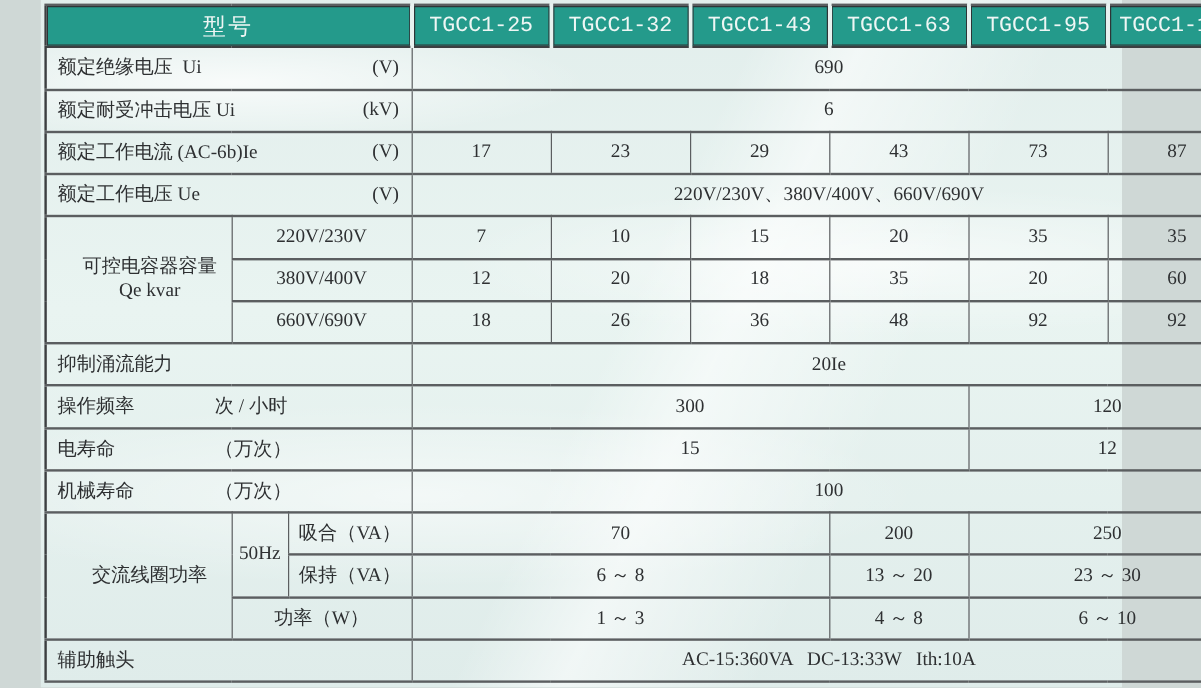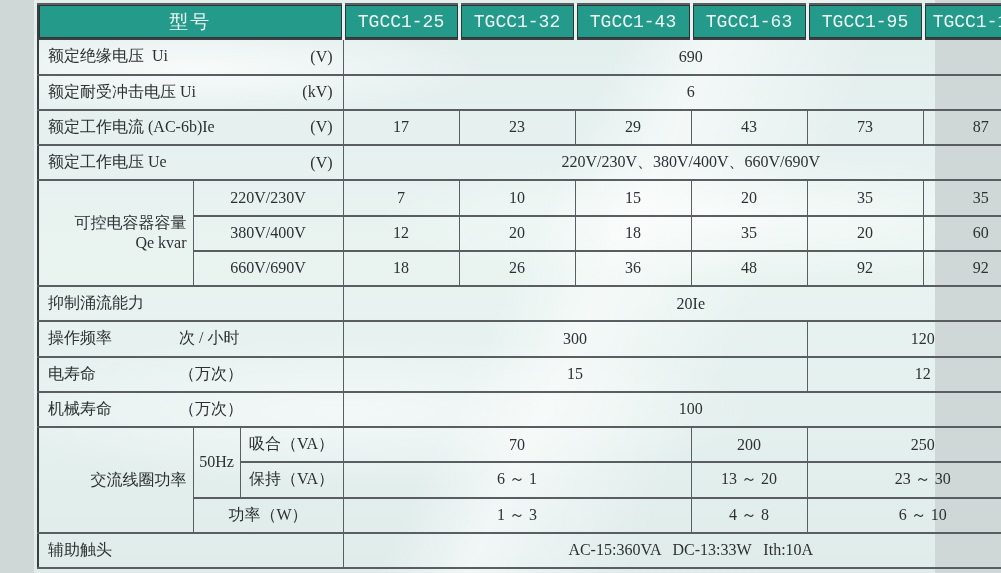--- a/index.html
+++ b/index.html
@@ -59,21 +59,21 @@
     display:flex;align-items:center;justify-content:space-between;
     padding:0 10px 0 9px;height:100%;white-space:pre;text-align:right;
   }
   .lbl .name{white-space:pre;}
   .lbl-mid{
     display:flex;align-items:center;justify-content:flex-start;
     padding:0 10px 0 9px;height:100%;
   }
   .lbl-mid .name{width:131px;white-space:pre;}
   .two-line{
-    padding:0 6px 0 24px;line-height:1.25;text-align:right;
+    padding:0 6px 0 24px;line-height:1.25;text-align:center;
   }
   tr{height:35px;}
 </style>
 </head>
 <body>
 
 <div class="page">
 <table class="spec">
   <colgroup>
     <col style="width:155px">
@@ -228,21 +228,21 @@
     </td>
     <td class="center" rowspan="2">50Hz</td>
     <td class="center">吸合（VA）</td>
     <td class="center" colspan="3">70</td>
     <td class="center">200</td>
     <td class="center" colspan="2">250</td>
   </tr>
 
   <tr>
     <td class="center">保持（VA）</td>
-    <td class="center" colspan="3">6 ～ 1</td>
+    <td class="center" colspan="3">6 ～ 8</td>
     <td class="center">13 ～ 20</td>
     <td class="center" colspan="2">23 ～ 30</td>
   </tr>
 
   <tr>
     <td class="center" colspan="2">功率（W）</td>
     <td class="center" colspan="3">1 ～ 3</td>
     <td class="center">4 ～ 8</td>
     <td class="center" colspan="2">6 ～ 10</td>
   </tr>

